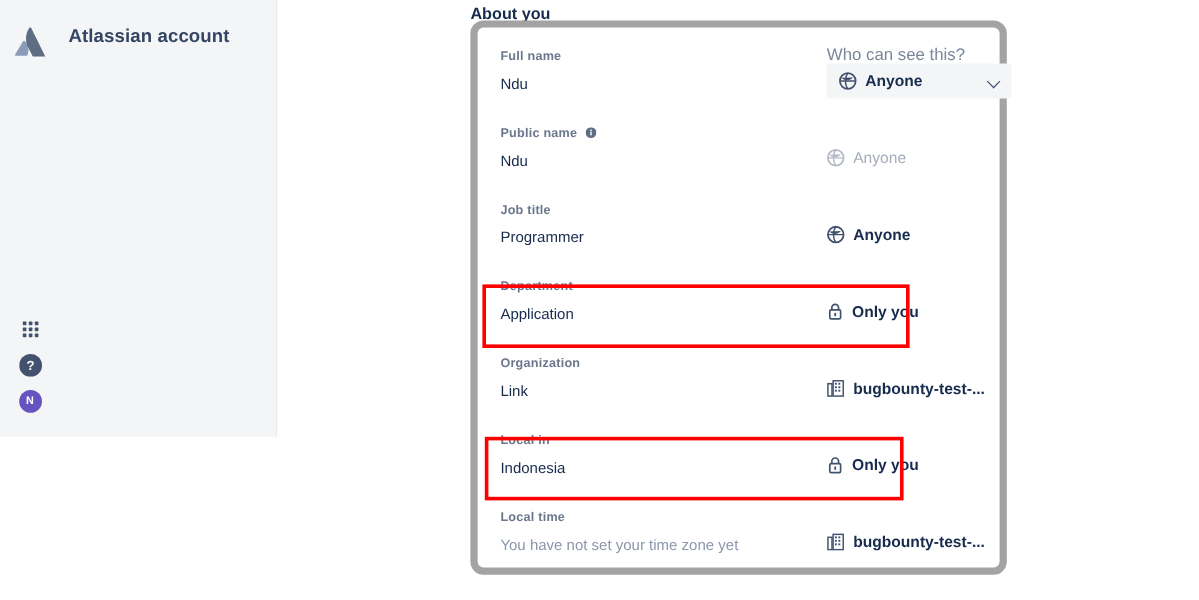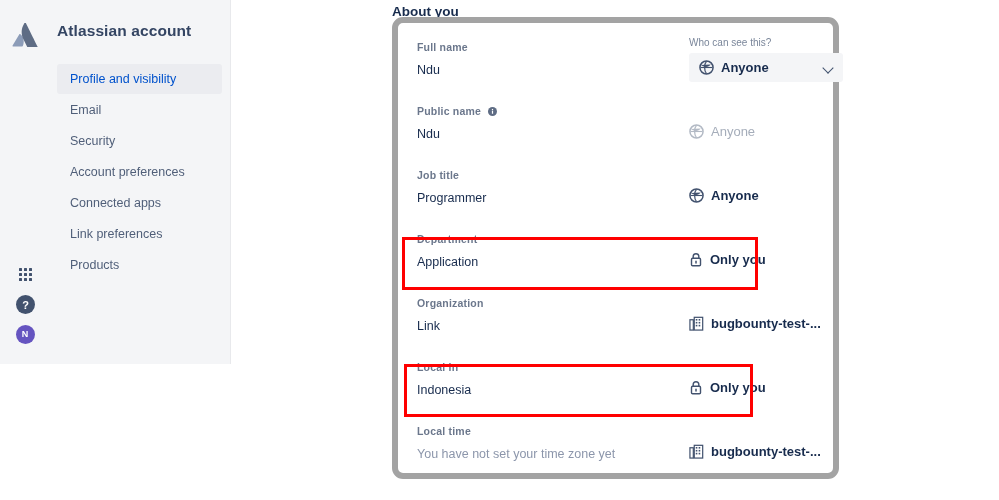--- a/index.html
+++ b/index.html
@@ -77,21 +77,21 @@
     font-size: 12.5px; color: #172B4D; white-space: nowrap;
   }
   .row-value.muted { color: #8C96AB; }
 
   .vis { position: absolute; left: 272px; top: 22px; display: flex; align-items: center; white-space: nowrap; }
   .vis-label { font-size: 13px; color: #172B4D; font-weight: bold; margin-left: 7px; }
   .vis.dim .vis-label { color: #A5ADBA; font-weight: normal; }
 
   .who-label {
     position: absolute; left: 272px; top: -1px;
-    font-size: 10px; color: #7A869A; white-space: nowrap;
+    font-size: 14px; color: #7A869A; white-space: nowrap;
   }
   .select {
     position: absolute; left: 272px; top: 15px;
     width: 154px; height: 29px;
     background: #F4F5F7; border-radius: 3px;
     display: flex; align-items: center; cursor: pointer;
     box-sizing: border-box; padding: 0 10px;
   }
   .select .vis-label { font-weight: bold; }
   .chev {
@@ -120,29 +120,20 @@
     <div class="brand">
       <div class="brand-logo">
         <svg width="26" height="24" viewBox="0 0 26 24">
           <path d="M8.4 11.2c-.35-.4-.95-.35-1.2.2L.6 22.4c-.25.5.1 1.05.65 1.05h8.9c.3 0 .55-.16.68-.43 1.9-3.95.75-9.95-2.43-11.82z" fill="#8C9CB8"></path>
           <path d="M12.2.5c-3.35 5.3-3.1 11.2-.9 15.6l4.45 8.9c.13.27.4.45.7.45h8.9c.55 0 .9-.57.65-1.06 0 0-11.98-24.1-12.28-24.7-.27-.55-.98-.56-1.52.81z" fill="#5E6C84"></path>
         </svg>
       </div>
       <div class="brand-title">Atlassian account</div>
     </div>
 
-    <div class="nav">
-      <div class="nav-item active">Profile and visibility</div>
-      <div class="nav-item">Email</div>
-      <div class="nav-item">Security</div>
-      <div class="nav-item">Account preferences</div>
-      <div class="nav-item">Connected apps</div>
-      <div class="nav-item">Link preferences</div>
-      <div class="nav-item">Products</div>
-    </div>
 
     <div class="sb-icons">
       <div class="sb-icon">
         <span class="grid-icon">
             <i></i>
             <i></i>
             <i></i>
             <i></i>
             <i></i>
             <i></i>

